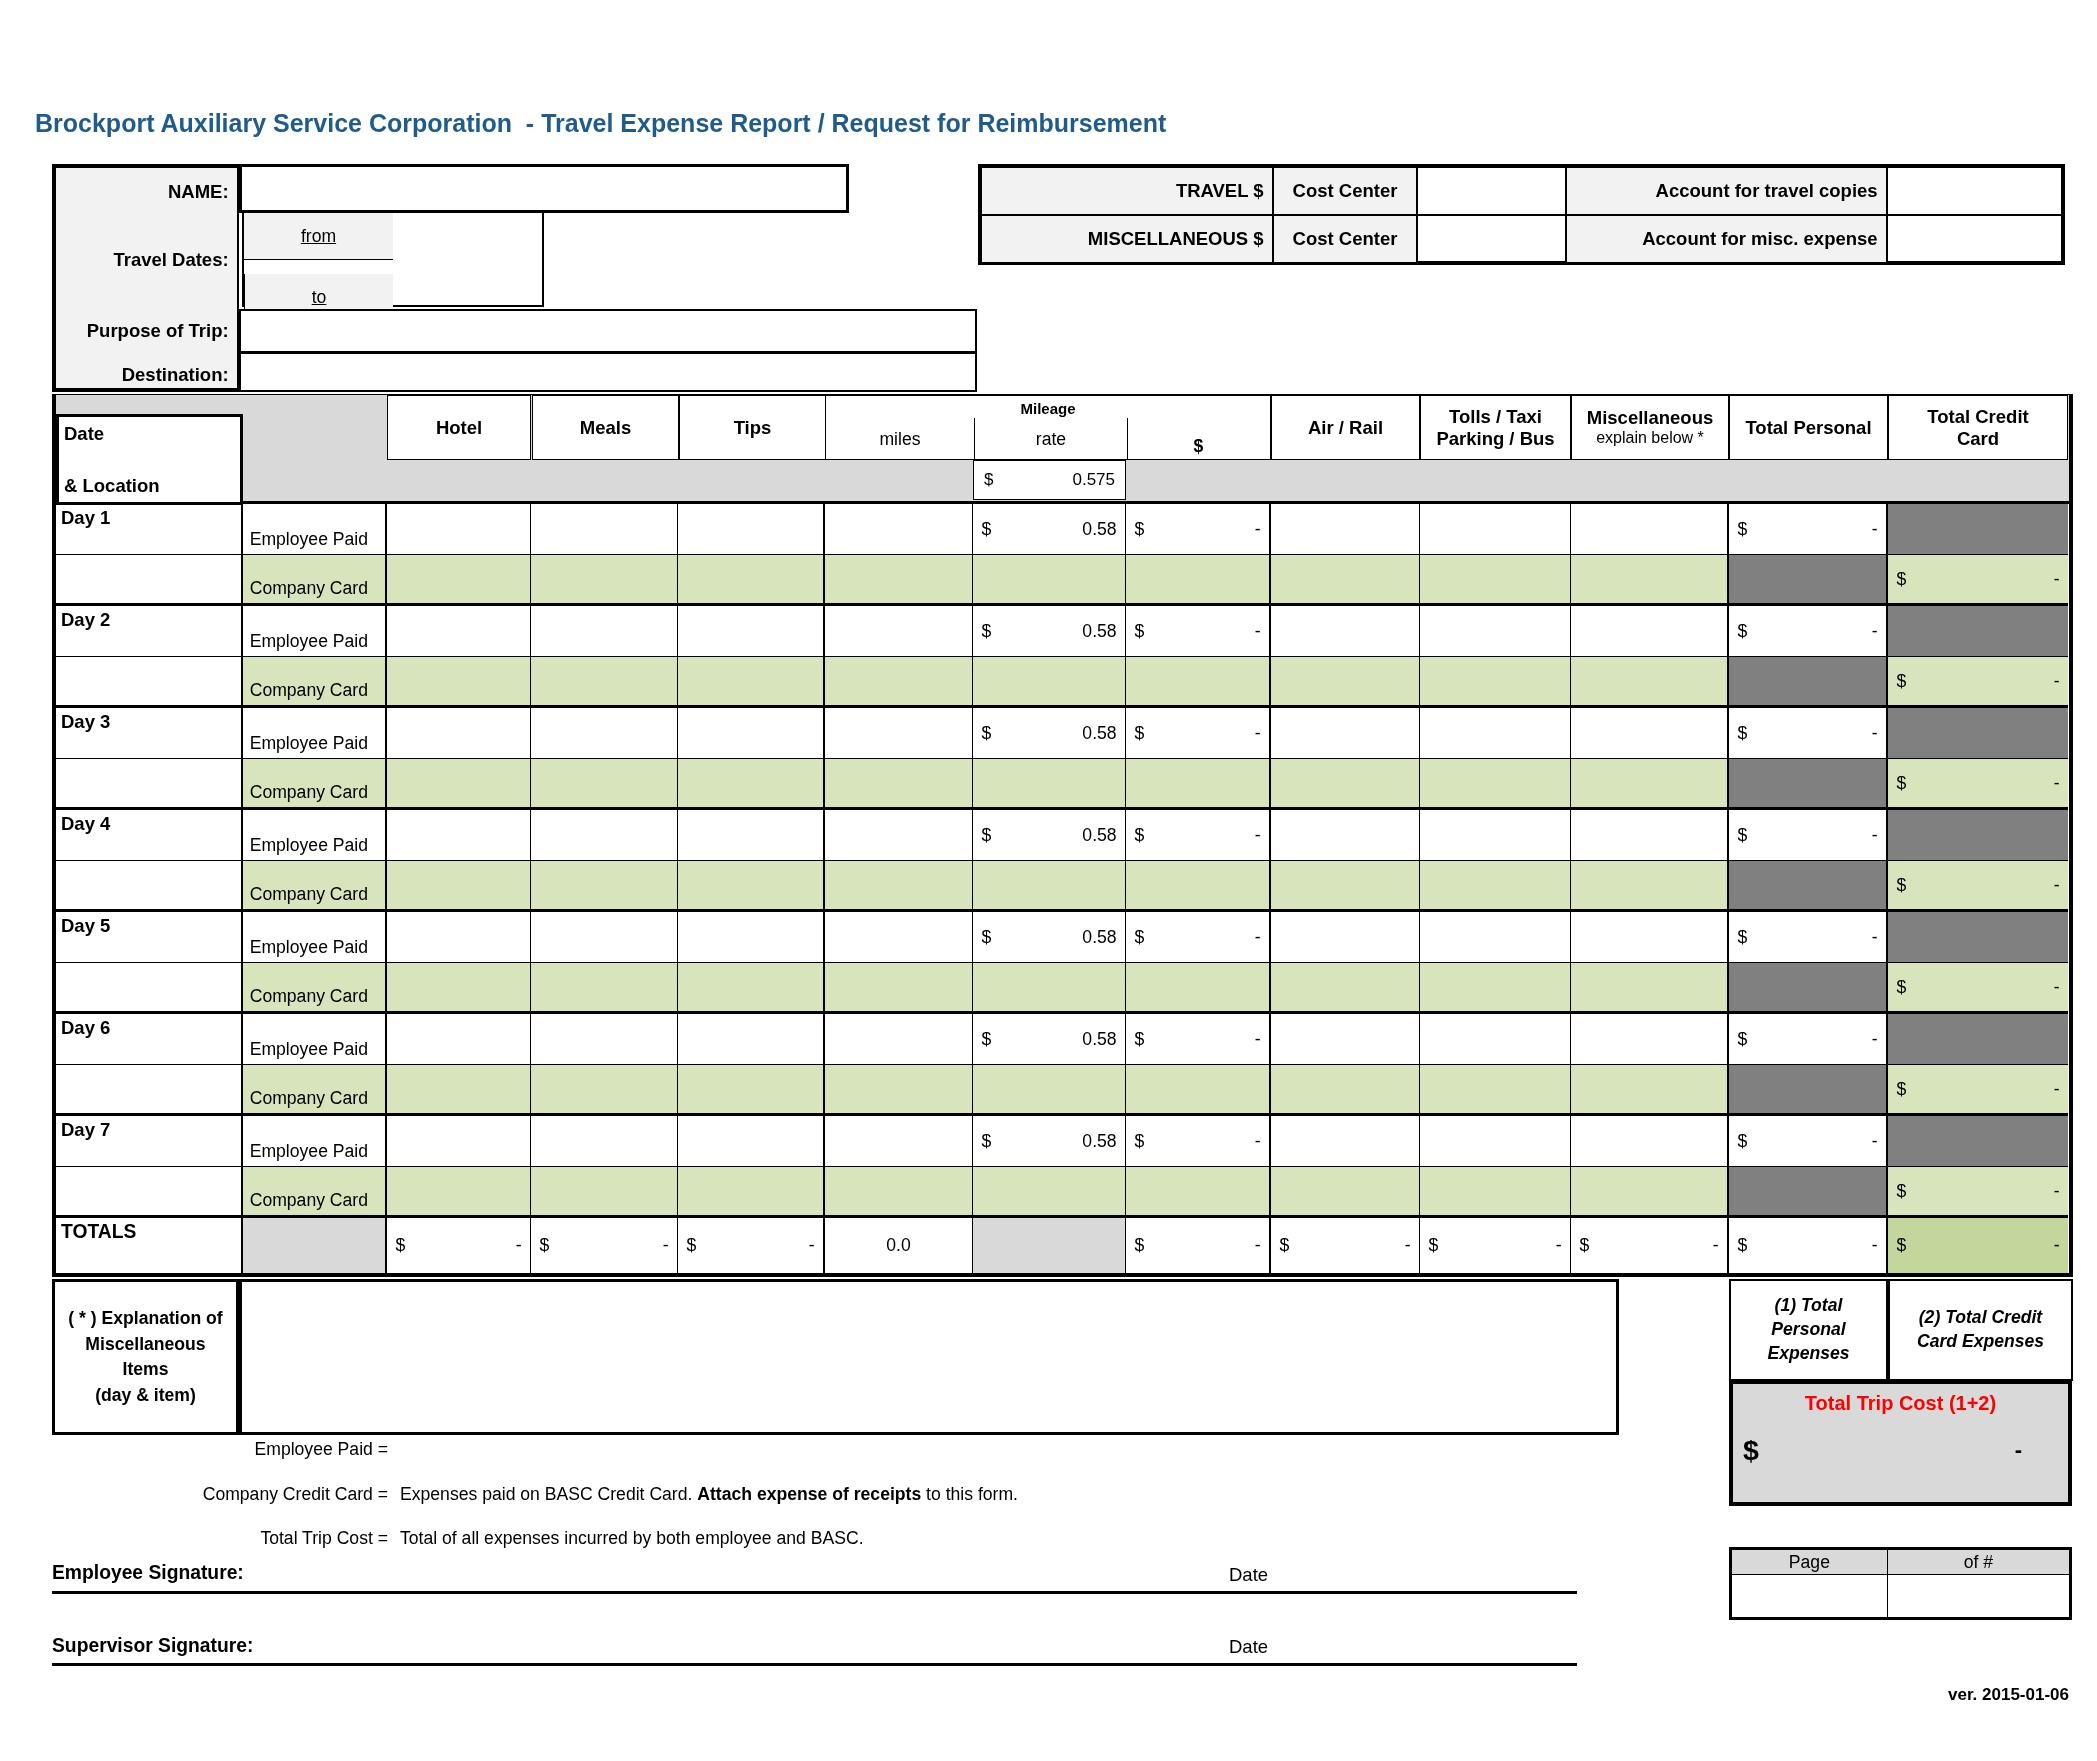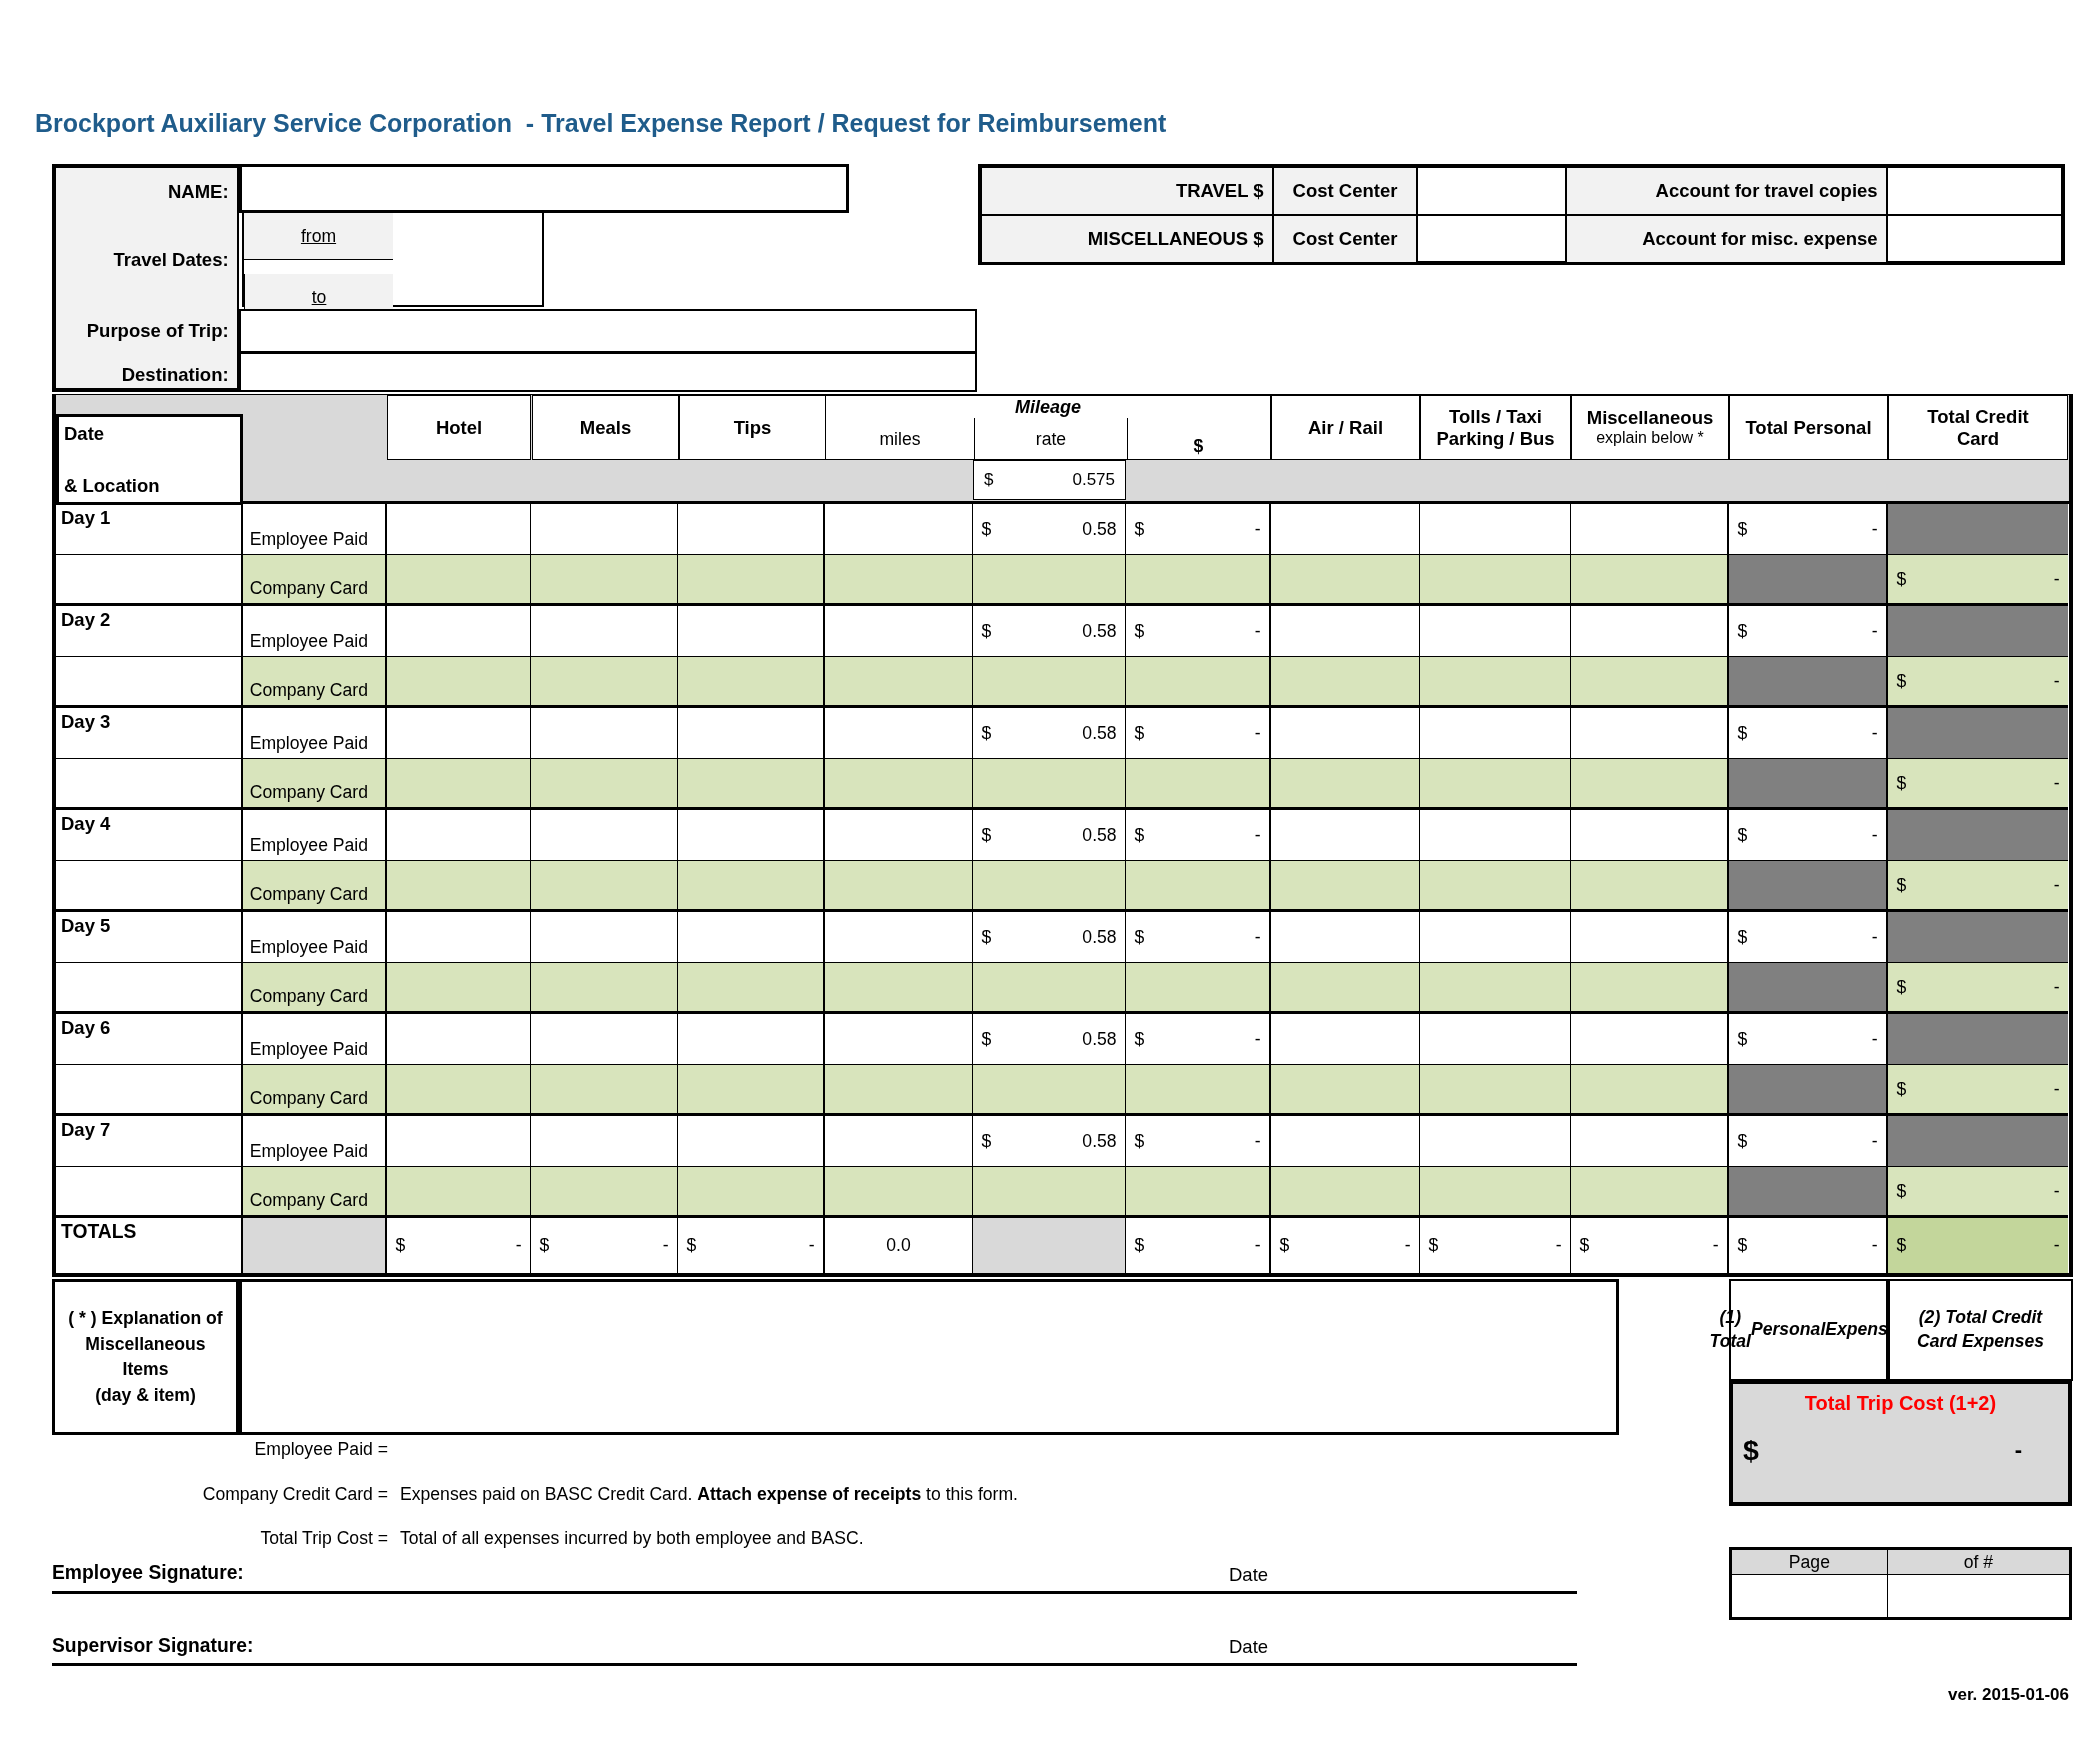--- a/index.html
+++ b/index.html
@@ -40,21 +40,21 @@
   
   .table{left:52px;top:394px;width:2021px;border:4.2px solid #000;border-top:1.7px solid #000;}
   .thead{position:relative;height:109px;background:#d9d9d9;border-bottom:3.4px solid #000;box-sizing:border-box;}
   .hbox{position:absolute;box-sizing:border-box;background:#fff;border:1.7px solid #000;
         display:flex;flex-direction:column;align-items:center;justify-content:center;
         text-align:center;font-weight:bold;font-size:18.5px;line-height:1.18;}
   .hbox .sub{font-weight:normal;font-size:16px;}
   .datehead{left:0;top:18.5px;width:187px;height:91px;border:3.4px solid #000;
             align-items:flex-start;justify-content:space-between;padding:6.7px 5px 5px 5px;text-align:left;}
   .mileage-group{left:769px;top:0;width:446px;height:65px;display:block;padding:0;}
-  .mg-title{height:22px;display:flex;align-items:flex-end;justify-content:center;font-weight:bold;font-size:18px;font-style:italic;}
+  .mg-title{height:22px;display:flex;align-items:flex-end;justify-content:center;font-weight:bold;font-size:15px;}
   .mg-sub{display:flex;height:42px;font-weight:normal;font-size:17.6px;}
   .mg-sub>div{box-sizing:border-box;display:flex;align-items:center;justify-content:center;}
   .mg-miles{width:148px;} .mg-rate{width:153px;border-left:1.7px solid #000;}
   .mg-cur{width:142px;border-left:1.7px solid #000;align-items:flex-end !important;padding-bottom:3.4px;font-weight:bold;}
   .ratecell{left:917px;top:65px;width:153px;height:40px;background:#fff;border:1.7px solid #000;
             display:flex;align-items:center;justify-content:space-between;padding:0 10px;font-size:17px;}
 
   
   .row{display:flex;}
   .cell{box-sizing:border-box;border-right:1.7px solid #000;display:flex;align-items:center;overflow:hidden;
@@ -83,21 +83,21 @@
   .tot-gray{background:#d9d9d9 !important;}
   .tot-green{background:#c3d69b !important;}
   .center{justify-content:center;}
 
   
   .expl-label{left:52px;top:1279px;width:187px;height:156px;background:#fff;border:3.4px solid #000;
               display:flex;flex-direction:column;align-items:center;justify-content:center;
               font-weight:bold;font-size:17.6px;line-height:1.45;text-align:center;}
   .expl-input{left:239px;top:1279px;width:1380px;height:156px;background:#fff;border:3.4px solid #000;}
   .tot1{left:1729px;top:1279px;width:159px;height:102px;background:#fff;border:2.5px solid #000;
-        display:flex;flex-direction:row;align-items:center;justify-content:center;
+        display:flex;flex-direction:column;align-items:center;justify-content:center;
         font-weight:bold;font-style:italic;font-size:17.6px;line-height:1.35;text-align:center;}
   .tot2{left:1888px;top:1279px;width:185px;height:102px;background:#fff;border:2.5px solid #000;
         display:flex;flex-direction:column;align-items:center;justify-content:center;
         font-weight:bold;font-style:italic;font-size:17.6px;line-height:1.35;text-align:center;}
   .tripbox{left:1729px;top:1380px;width:343px;height:126px;background:#d9d9d9;border:4.2px solid #000;}
   .trip-title{margin-top:8.4px;text-align:center;color:#ff0000;font-weight:bold;font-size:20px;}
   .trip-amt{display:flex;justify-content:space-between;align-items:center;padding:18.5px 46px 0 10px;}
   .trip-amt .cur{font-size:28.5px;font-weight:bold;}
   .trip-amt .val{font-size:22px;font-weight:bold;}
 

